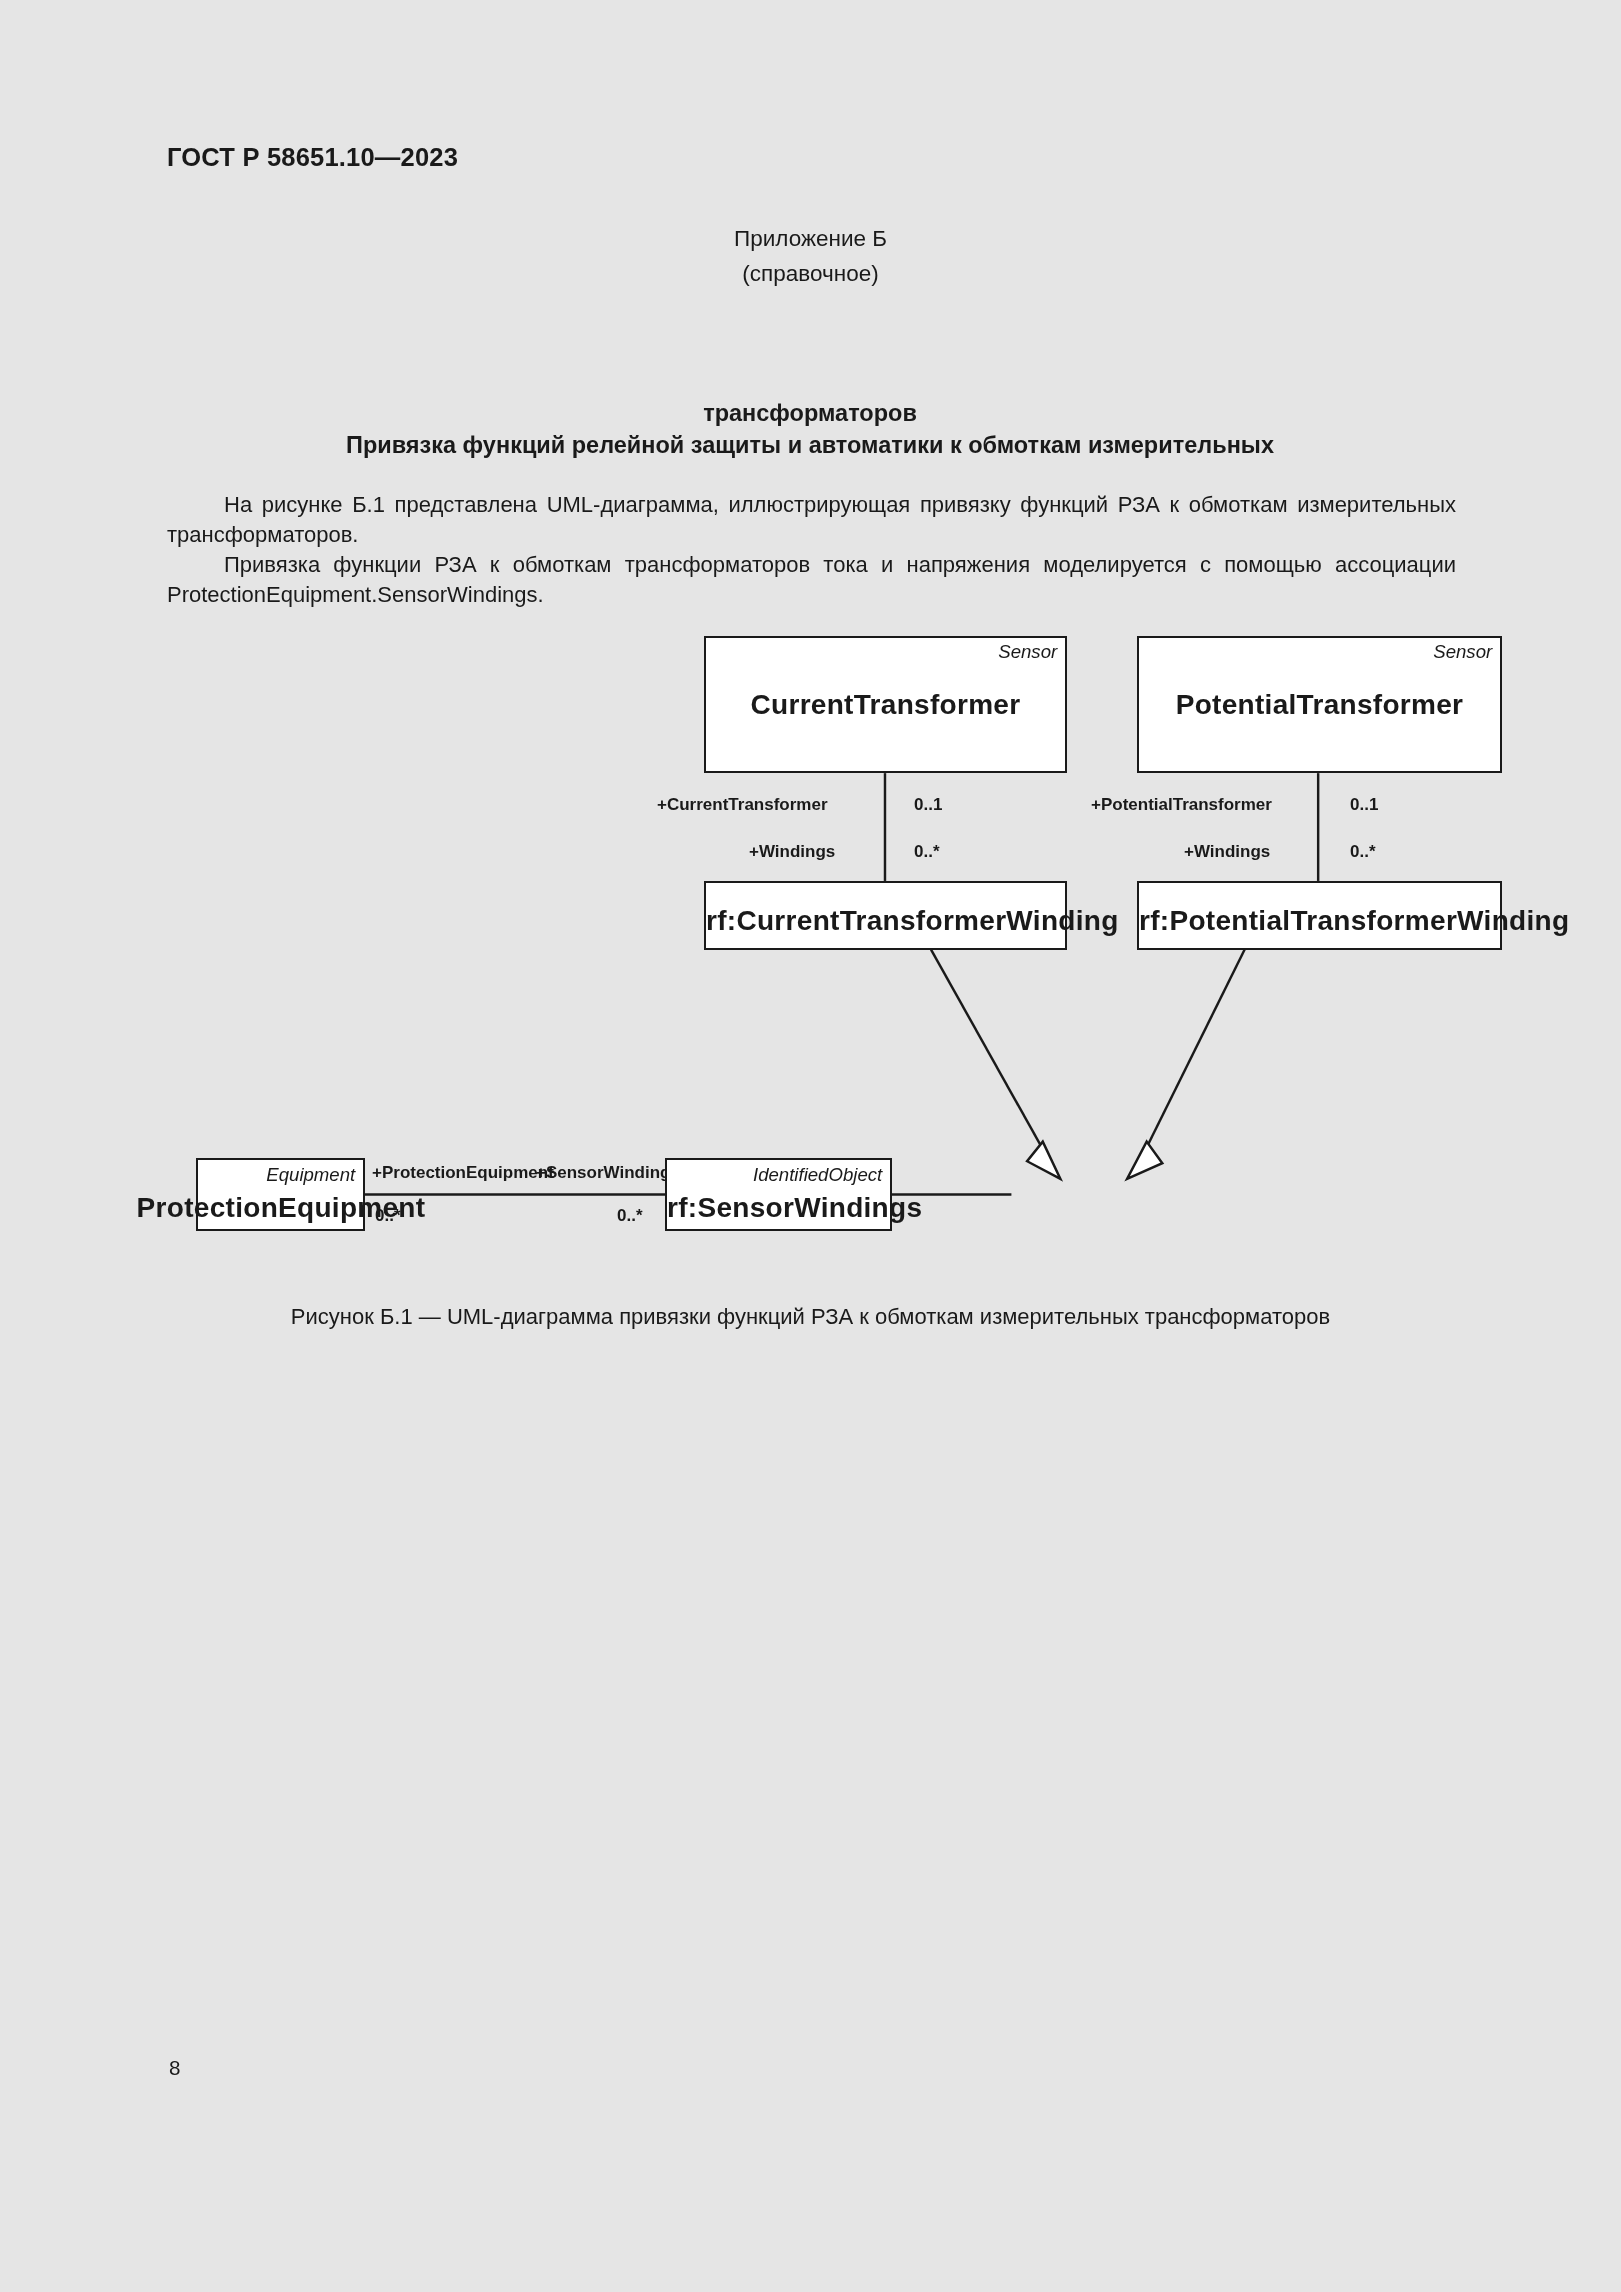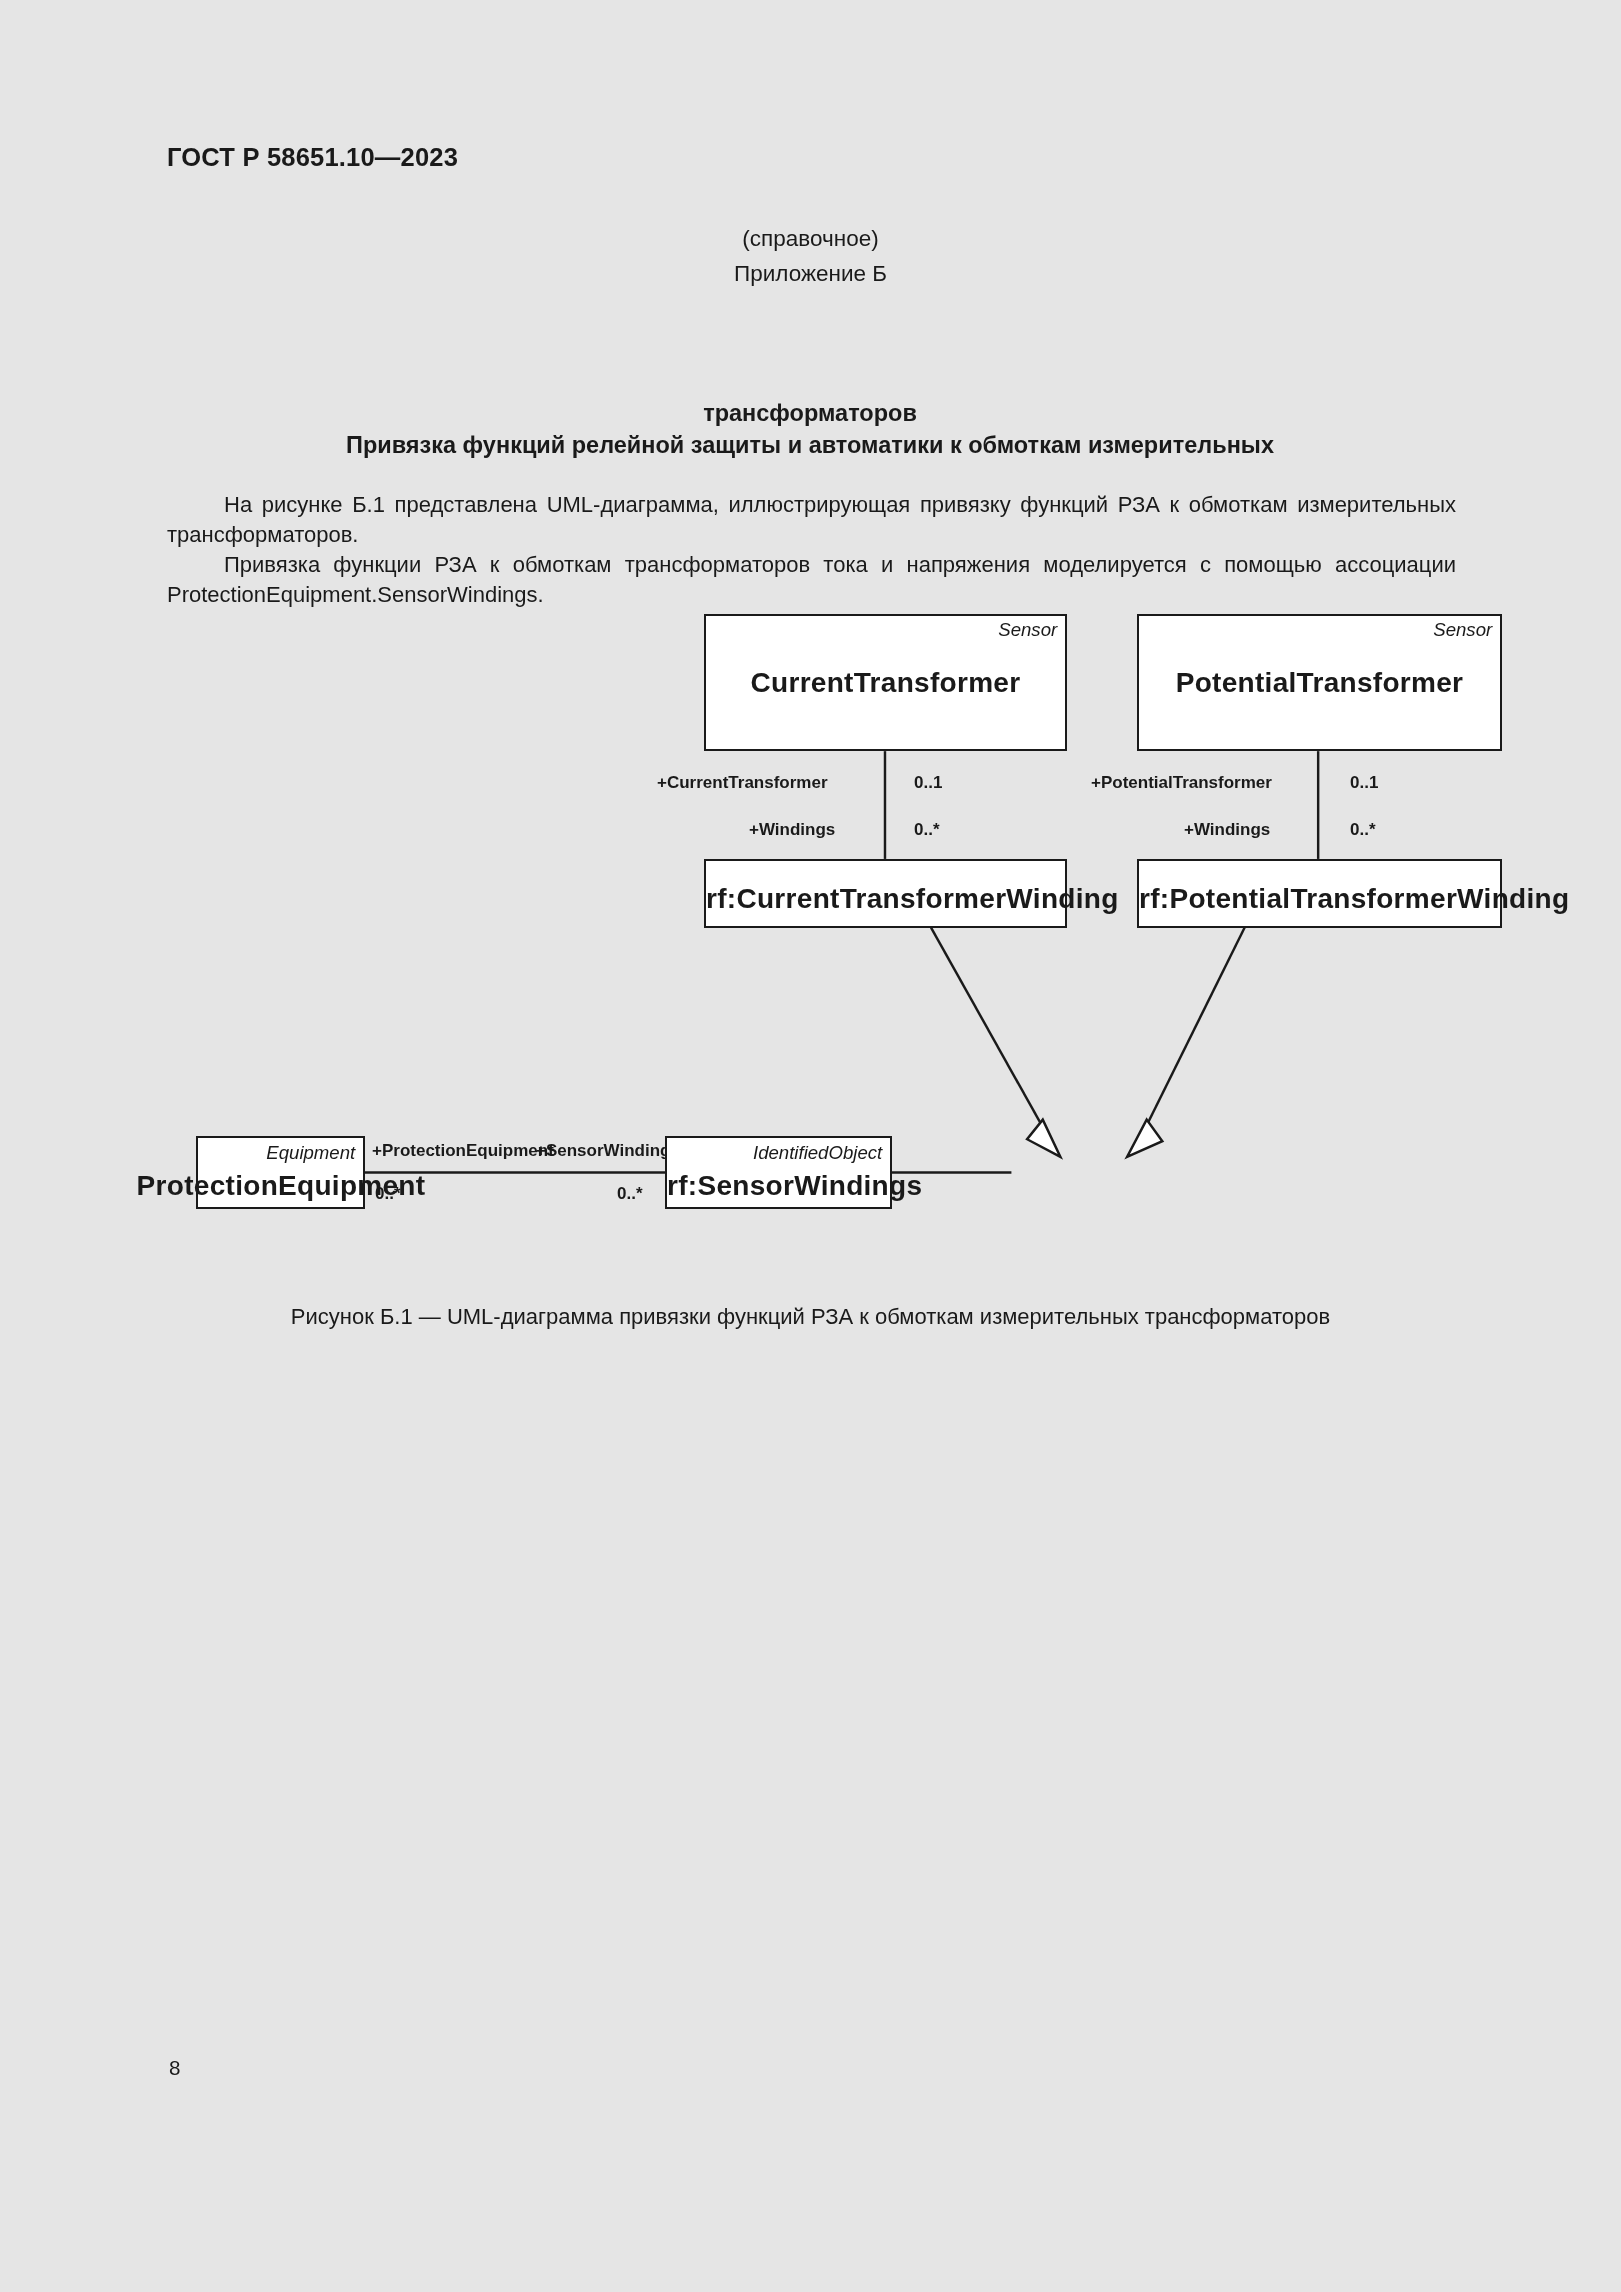--- a/index.html
+++ b/index.html
@@ -66,21 +66,21 @@
   }
   .body-text p {
     margin: 0;
     text-indent: 57px;
   }
 
   
   .diagram {
     position: absolute;
     left: 0;
-    top: 596px;
+    top: 618px;
     width: 1477px;
     height: 667px;
   }
   .uml-box {
     position: absolute;
     box-sizing: border-box;
     border: 2.5px solid #1a1a1a;
     background: #ffffff;
   }
   .uml-stereo {
@@ -137,22 +137,22 @@
   }
 </style>
 </head>
 <body>
 
 <div class="page">
 
   <div class="doc-header">ГОСТ Р 58651.10—2023</div>
 
   <div class="appendix-block">
+    <div>Приложение Б</div>
     <div>(справочное)</div>
-    <div>Приложение Б</div>
   </div>
 
   <div class="section-title">
     <span style="display: block;">трансформаторов</span>
     <span style="display: block;">Привязка функций релейной защиты и автоматики к обмоткам измерительных</span>
   </div>
 
   <div class="body-text">
     <p>На рисунке Б.1 представлена UML-диаграмма, иллюстрирующая привязку функций РЗА к обмоткам измерительных трансформаторов.</p>
     <p>Привязка функции РЗА к обмоткам трансформаторов тока и напряжения моделируется с помощью ассоциации ProtectionEquipment.SensorWindings.</p>

